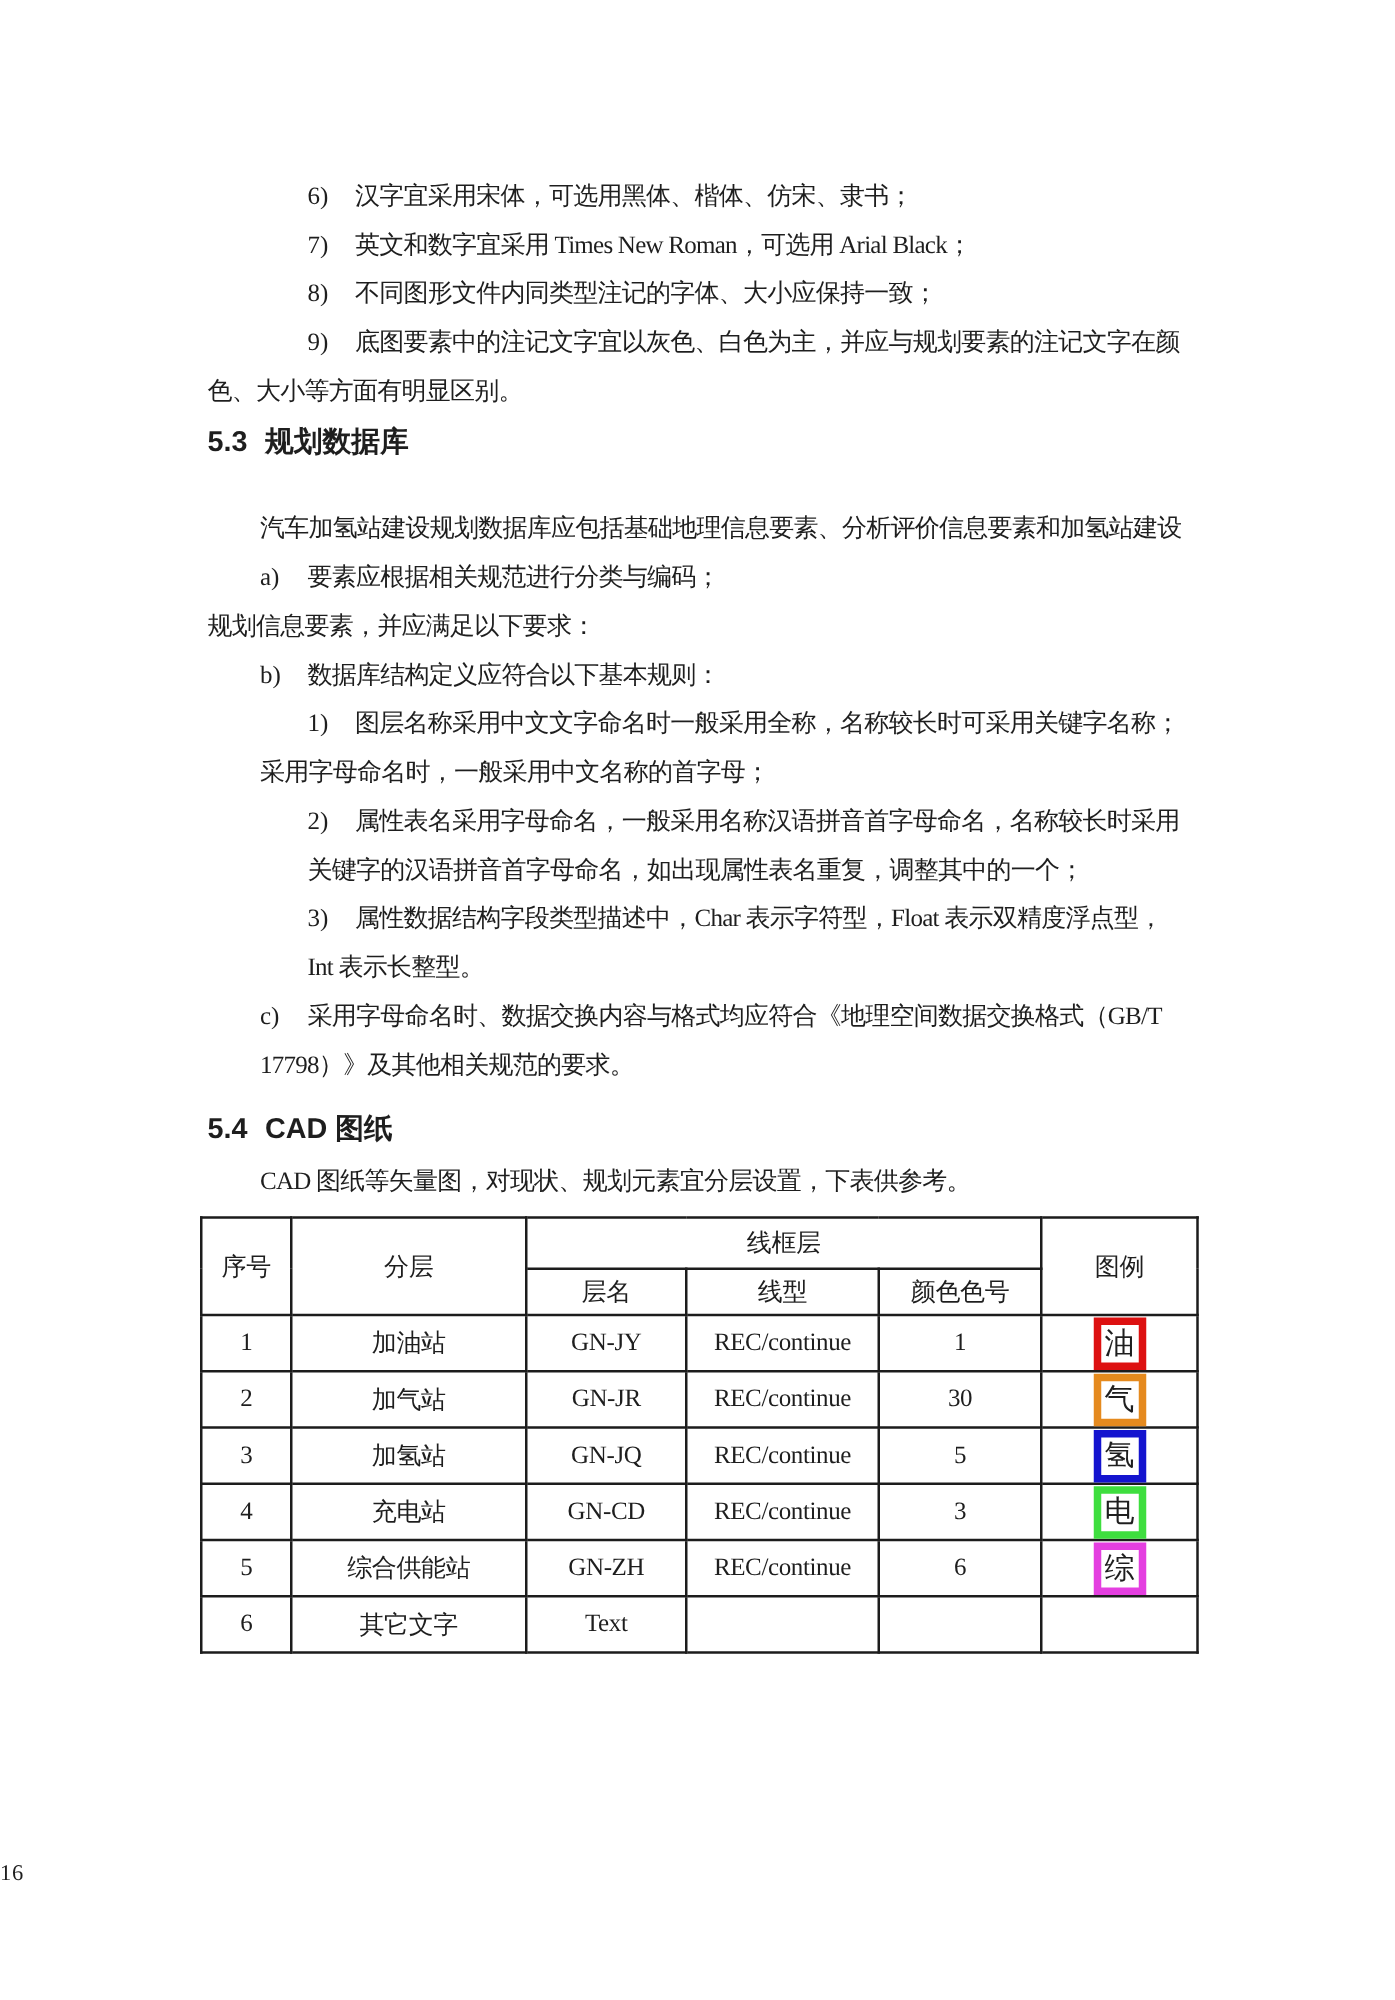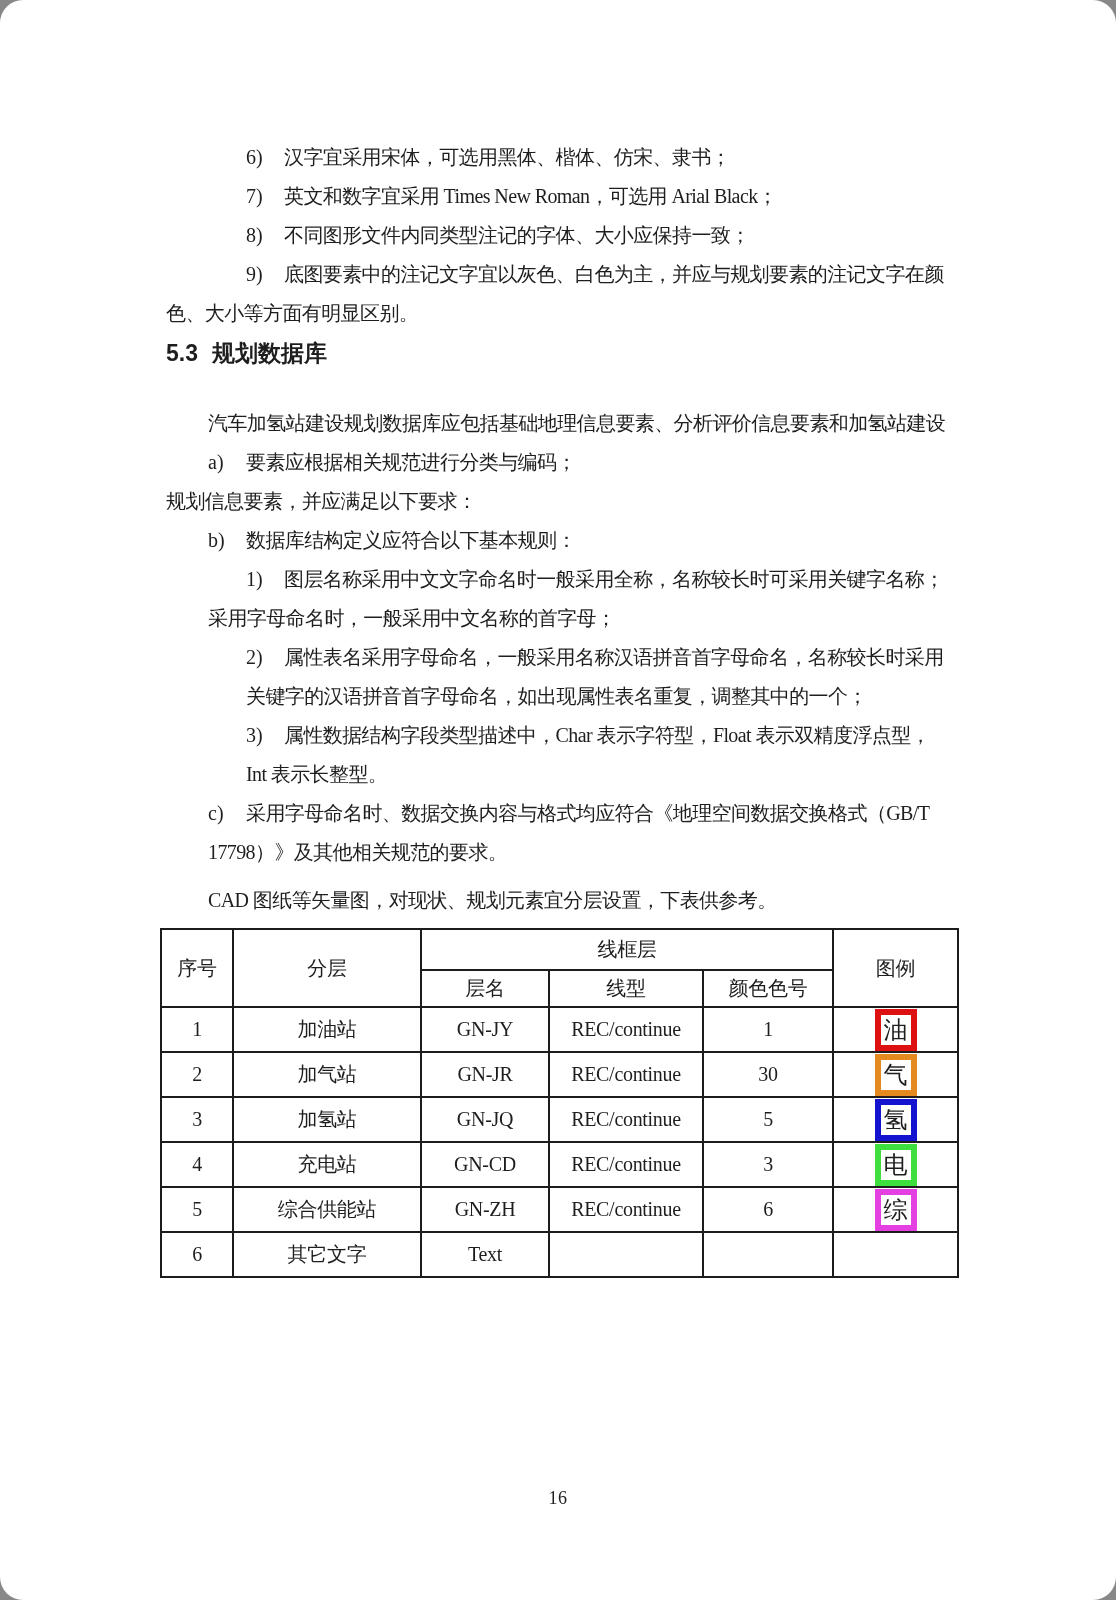--- a/index.html
+++ b/index.html
@@ -5,21 +5,20 @@
   * { margin:0; padding:0; box-sizing:border-box; }
   html,body { background:#888; }
   .page {
     position:relative;
     width:1116px; height:1600px;
     margin:0 auto;
     background:#ffffff;
     color:#1e1e1e;
     font-family:"Liberation Serif","DejaVu Serif",serif;
     overflow:hidden;
-    border-radius:23px;
   }
   .content {
     position:absolute;
     top:0; left:166px; width:790px;
   }
   .tline {
     font-size:20px;
     line-height:39px;
     height:39px;
     letter-spacing:-0.6px;
@@ -84,21 +83,21 @@
     line-height:31px;
     border:6px solid #000;
     font-size:24px;
     letter-spacing:0;
     vertical-align:middle;
     text-align:center;
   }
   .page-number {
     position:absolute;
     top:1488px; left:0; width:100%;
-    text-align:center;
+    text-align:left;
     font-size:18px;
     letter-spacing:0.5px;
   }
 </style>
 </head>
 <body>
 
 <div class="page">
   <div class="content">
 
@@ -120,20 +119,21 @@
       <div class="tline i2"><span class="marker">1)</span><span>图层名称采用中文文字命名时一般采用全称，名称较长时可采用关键字名称；</span></div>
       <div class="tline i1"><span>采用字母命名时，一般采用中文名称的首字母；</span></div>
       <div class="tline i2"><span class="marker">2)</span><span>属性表名采用字母命名，一般采用名称汉语拼音首字母命名，名称较长时采用</span></div>
       <div class="tline i2"><span>关键字的汉语拼音首字母命名，如出现属性表名重复，调整其中的一个；</span></div>
       <div class="tline i2"><span class="marker">3)</span><span>属性数据结构字段类型描述中，Char 表示字符型，Float 表示双精度浮点型，</span></div>
       <div class="tline i2"><span>Int 表示长整型。</span></div>
       <div class="tline i1"><span class="marker">c)</span><span>采用字母命名时、数据交换内容与格式均应符合《地理空间数据交换格式（GB/T</span></div>
       <div class="tline i1"><span>17798）》及其他相关规范的要求。</span></div>
     </div>
 
+    <div class="heading h54"><span class="h-num">5.4</span><span>CAD 图纸</span></div>
 
     <div class="tline i1 para-54"><span>CAD 图纸等矢量图，对现状、规划元素宜分层设置，下表供参考。</span></div>
 
 
     <table class="layer-table">
       <colgroup>
         <col class="col-index">
           <col class="col-layer">
           <col class="col-name">
           <col class="col-ltype">

